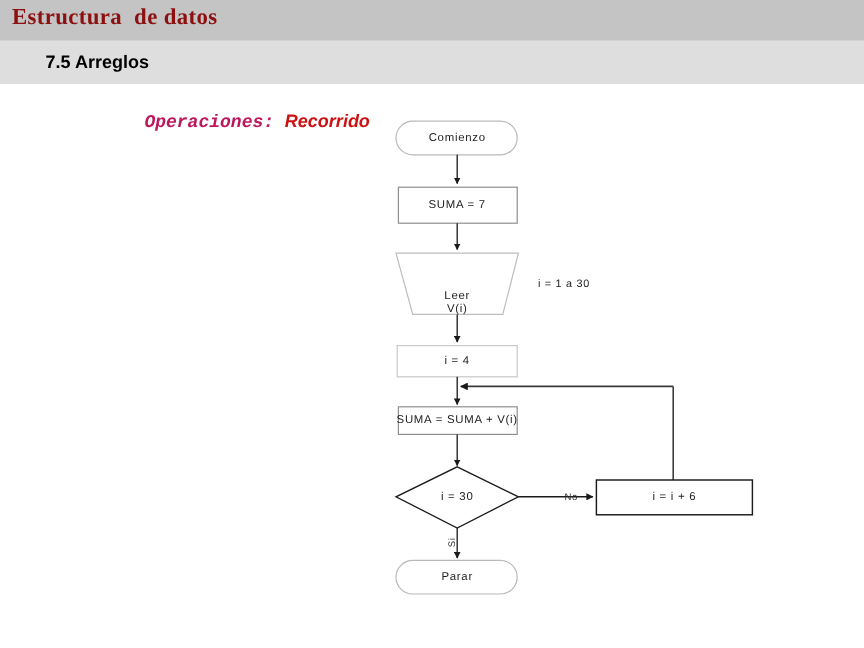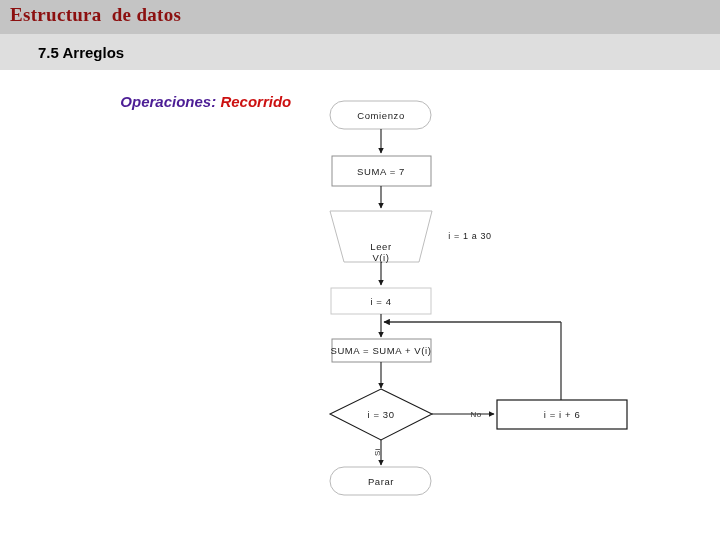--- a/index.html
+++ b/index.html
@@ -32,21 +32,21 @@
     font-family:"Liberation Sans", sans-serif;
     font-weight:bold;font-size:15px;color:#000;
     white-space:pre;
   }
   
   #operation-line{
     position:absolute;left:112px;top:76px;
     font-size:15px;font-weight:bold;font-style:italic;
     white-space:pre;
   }
-  #operation-label{color:#4c1d95;}
+  #operation-label{color:#be185d;font-family:Liberation Mono, monospace;}
   #operation-value{color:#cc1111;}
   
   #example-block{
     position:absolute;left:70px;top:110px;width:255px;
   }
   #example-heading{
     font-size:14px;font-weight:bold;font-style:italic;color:#000;
     line-height:18px;
     white-space:pre;
   }

